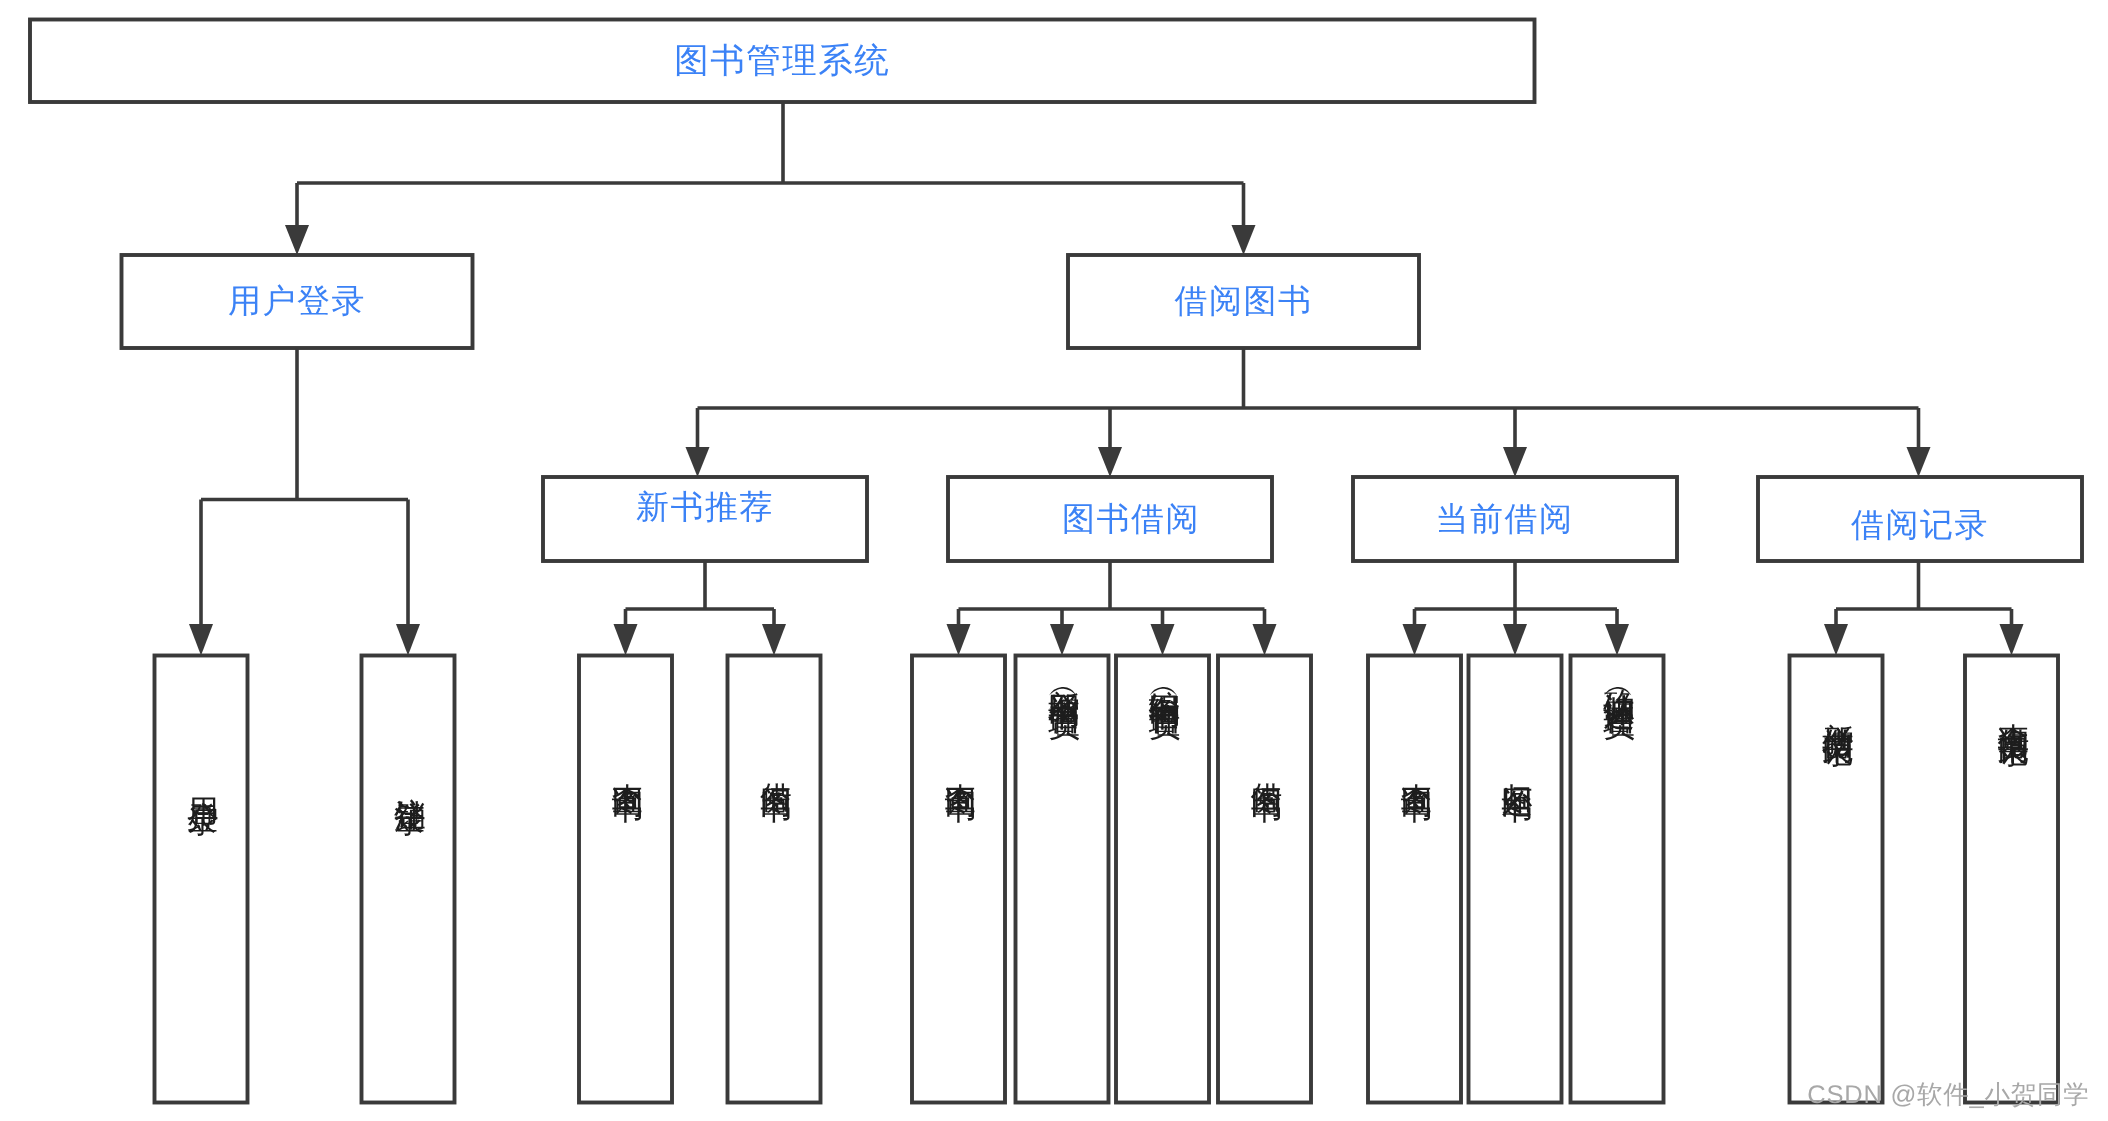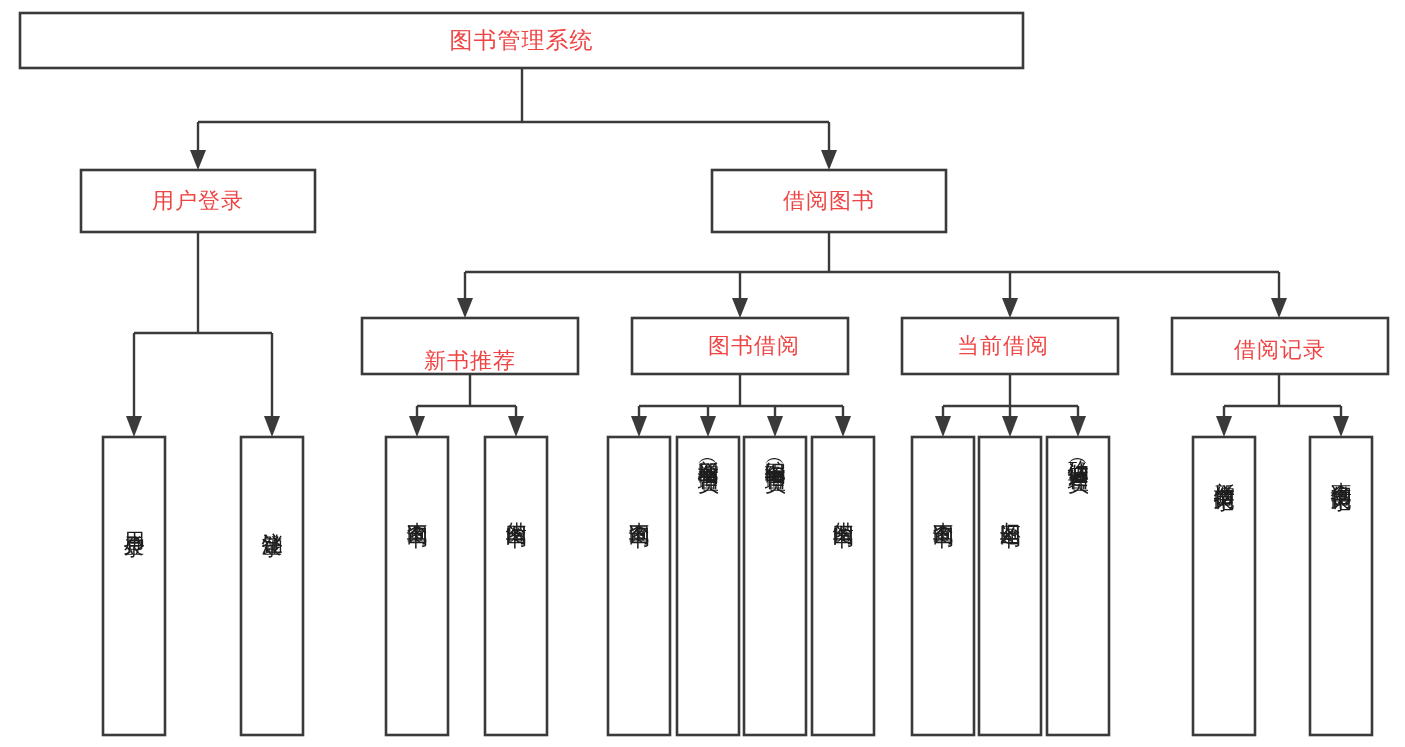--- a/index.html
+++ b/index.html
@@ -65,21 +65,21 @@
   .hlabel-wrap {
     position: absolute;
     display: flex;
     align-items: center;
     justify-content: center;
     pointer-events: none;
   }
   .hlabel-text {
     font-family: Liberation Sans, sans-serif;
     font-size: 22px;
-    color: #ef4444;
+    color: #3b82f6;
     white-space: nowrap;
     letter-spacing: 1px;
   }
   .hlabel-text.root {
     font-size: 23px;
   }
   #watermark {
     position: absolute;
     right: 12px;
     bottom: 6px;
@@ -209,21 +209,21 @@
     <span class="hlabel-text root">图书管理系统</span>
   </div>
 
   <div class="hlabel-wrap" style="left:81px; top:170px; width:234px; height:62px;">
     <span class="hlabel-text">用户登录</span>
   </div>
   <div class="hlabel-wrap" style="left:712px; top:170px; width:234px; height:62px;">
     <span class="hlabel-text">借阅图书</span>
   </div>
 
-  <div class="hlabel-wrap" style="left:362px; top:333px; width:216px; height:56px;">
+  <div class="hlabel-wrap" style="left:362px; top:310px; width:216px; height:56px;">
     <span class="hlabel-text">新书推荐</span>
   </div>
   <div class="hlabel-wrap" style="left:632px; top:318px; width:244px; height:56px;">
     <span class="hlabel-text">图书借阅</span>
   </div>
   <div class="hlabel-wrap" style="left:902px; top:318px; width:202px; height:56px;">
     <span class="hlabel-text">当前借阅</span>
   </div>
   <div class="hlabel-wrap" style="left:1172px; top:318px; width:216px; height:64px;">
     <span class="hlabel-text">借阅记录</span>
@@ -266,14 +266,15 @@
     <span class="vlabel-text">确认归还（管理员）</span>
   </div>
 
   <div class="vlabel-wrap" style="left:1193px; top:437px; width:62px; height:298px; padding-top:28px; box-sizing:border-box;">
     <span class="vlabel-text">新增借阅记录</span>
   </div>
   <div class="vlabel-wrap" style="left:1310px; top:437px; width:62px; height:298px; padding-top:28px; box-sizing:border-box;">
     <span class="vlabel-text">查询借阅记录</span>
   </div>
 
+  <div id="watermark">CSDN @软件_小贺同学</div>
 
 </div>
 
 </body></html>

